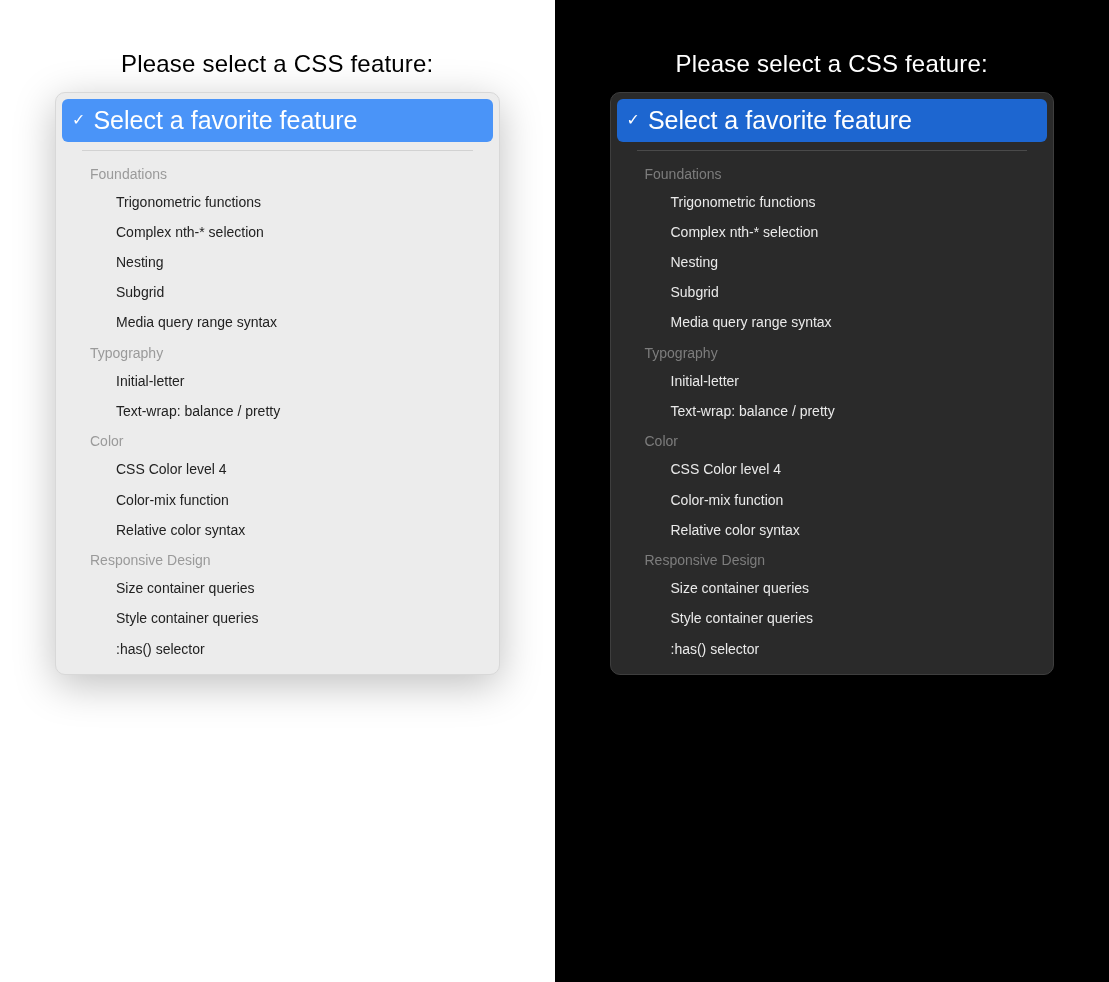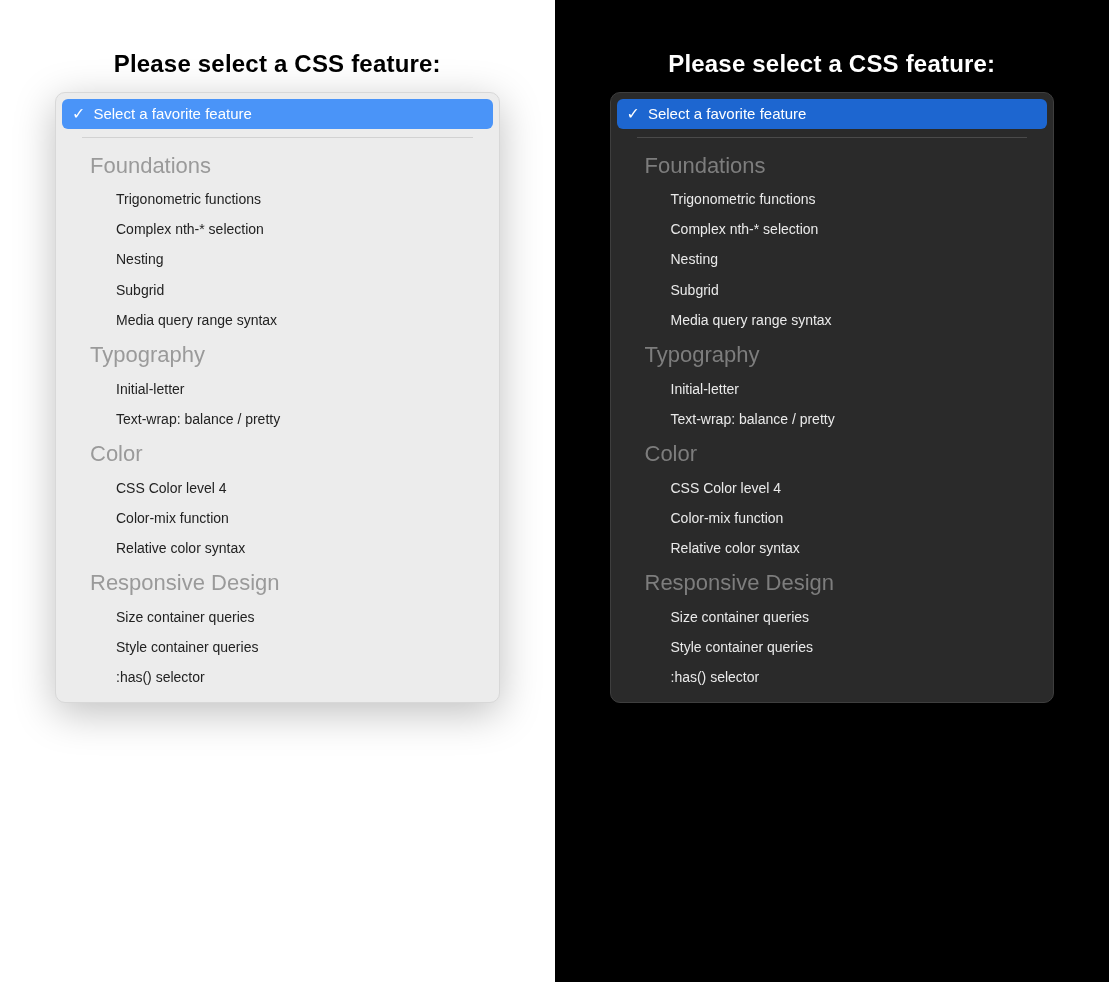--- a/index.html
+++ b/index.html
@@ -25,21 +25,21 @@
       color: #000000;
     }
 
     .pane-dark {
       background: #000000;
       color: #ffffff;
     }
 
     .prompt {
       font-size: 24px;
-      font-weight: 700;
+      font-weight: 400;
       text-align: center;
       margin-bottom: 14px;
       letter-spacing: 0.2px;
     }
 
     .select-popup {
       border-radius: 10px;
       padding: 6px 6px 10px;
       font-size: 20px;
       line-height: 1.3;
@@ -74,38 +74,38 @@
       background: #1d66d0;
     }
 
     .checkmark {
       font-size: 16px;
       flex: 0 0 auto;
       line-height: 1;
     }
 
     .selected-text {
-      font-size: 15px;
+      font-size: 25px;
     }
 
     .divider {
       height: 1px;
       margin: 0 20px 8px 20px;
     }
 
     .pane-light .divider {
       background: #d2d2d2;
     }
 
     .pane-dark .divider {
       background: #4a4a4a;
     }
 
     .group-label {
-      font-size: 22px;
+      font-size: 14px;
       padding: 6px 0 4px 28px;
     }
 
     .pane-light .group-label {
       color: #9a9a9a;
     }
 
     .pane-dark .group-label {
       color: #7d7d7d;
     }

